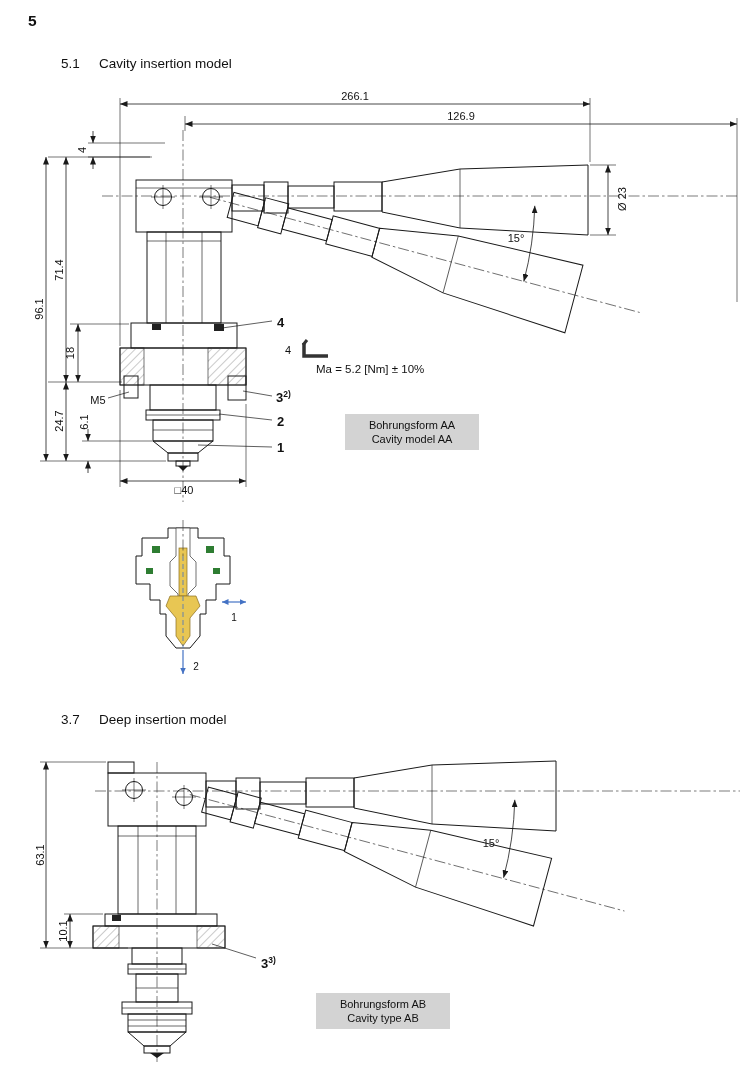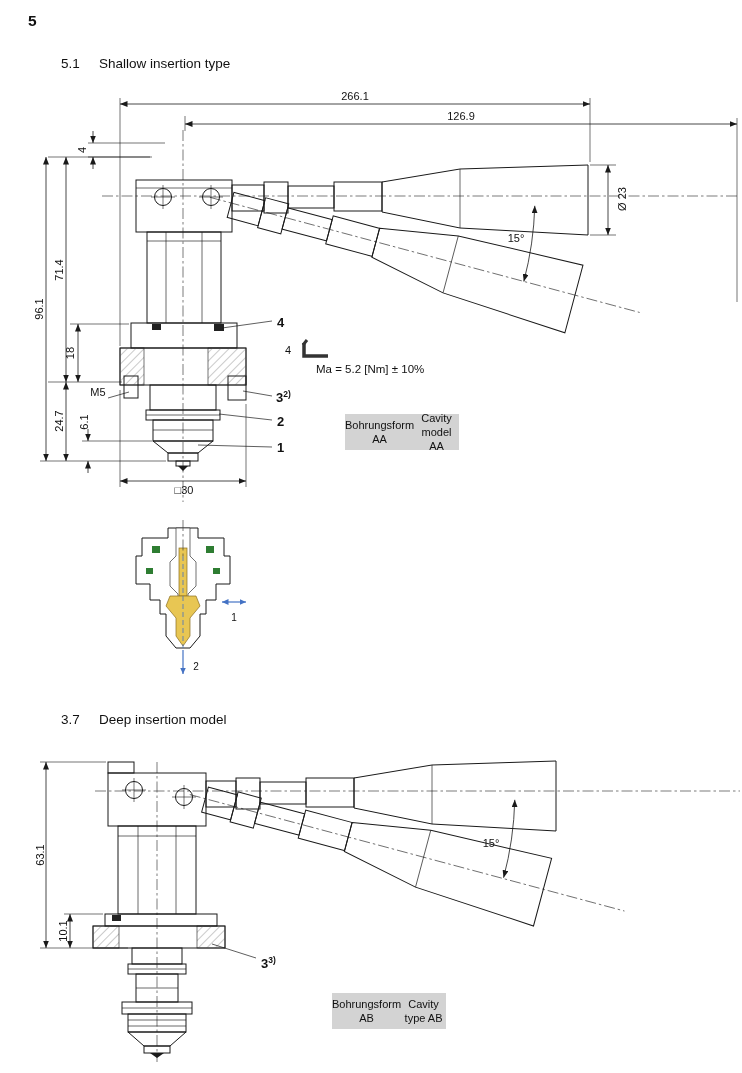--- a/index.html
+++ b/index.html
@@ -8,21 +8,21 @@
   .abs{position:absolute;}
   .h1{font-size:15.5px;font-weight:bold;white-space:nowrap;}
   .h2{font-size:13.5px;white-space:nowrap;margin-left:33px;}
   .dim{font-size:11px;white-space:nowrap;}
   .small{font-size:10px;}
   .dim-h{transform:translate(-50%,-50%);}
   .dim-v{transform:translate(-50%,-50%) rotate(-90deg);}
   .co{font-size:13px;font-weight:bold;white-space:nowrap;transform:translate(0,-50%);}
   .co sup{font-size:8.5px;font-weight:bold;}
   .note{font-size:11.5px;white-space:nowrap;transform:translate(0,-50%);padding-left:20px;}
-  .cavity-box{background:#d3d3d3;width:114px;height:36px;display:flex;flex-direction:row;
+  .cavity-box{background:#d3d3d3;width:134px;height:36px;display:flex;flex-direction:column;
       align-items:center;justify-content:center;font-size:11px;line-height:1.3;text-align:center;}
   svg .ln{stroke:#1a1a1a;stroke-width:1;fill:none;}
   svg .thin{stroke-width:0.65;}
   svg .dl{stroke:#1a1a1a;stroke-width:0.8;fill:none;}
   svg .xl{stroke:#1a1a1a;stroke-width:0.6;fill:none;}
   svg .cl{stroke:#444;stroke-width:0.7;fill:none;stroke-dasharray:11 3 2.5 3;}
   svg .ldr{stroke:#1a1a1a;stroke-width:0.7;fill:none;}
 </style>
 </head>
 <body>
@@ -236,32 +236,32 @@
       <line class="xl" x1="64" y1="914" x2="103" y2="914"></line>
       <line class="dl" x1="70" y1="914" x2="70" y2="948" marker-start="url(#ar)" marker-end="url(#ar)"></line>
 
       <path class="dl" d="M514.8,799.8 A335,335 0 0 1 503.6,877.7" marker-start="url(#ar)" marker-end="url(#ar)"></path>
     </g>
   </svg>
 
   <span class="abs h1" style="left:28px;top:12px">5</span>
 
   <span class="abs h2" style="left:28px;top:56px">5.1</span>
-  <span class="abs h2" style="left:66px;top:56px">Shallow insertion type</span>
+  <span class="abs h2" style="left:66px;top:56px">Cavity insertion model</span>
 
   <span class="abs dim dim-h" style="left:355px;top:96px">266.1</span>
   <span class="abs dim dim-h" style="left:461px;top:116px">126.9</span>
   <span class="abs dim dim-v" style="left:82px;top:150px">4</span>
   <span class="abs dim dim-v" style="left:59px;top:270px">71.4</span>
   <span class="abs dim dim-v" style="left:39px;top:309px">96.1</span>
   <span class="abs dim dim-v" style="left:70px;top:353px">18</span>
   <span class="abs dim dim-v" style="left:59px;top:421px">24.7</span>
   <span class="abs dim dim-v" style="left:84px;top:422px">6.1</span>
-  <span class="abs dim dim-h" style="left:98px;top:392px">M5</span>
-  <span class="abs dim dim-h" style="left:184px;top:490px">□30</span>
+  <span class="abs dim dim-h" style="left:98px;top:400px">M5</span>
+  <span class="abs dim dim-h" style="left:184px;top:490px">□40</span>
   <span class="abs dim dim-v" style="left:622px;top:199px">Ø 23</span>
   <span class="abs dim dim-h" style="left:516px;top:238px">15°</span>
 
   <span class="abs co" style="left:277px;top:322px">4</span>
   <span class="abs co" style="left:276px;top:397px"><span>3</span><sup>2)</sup></span>
   <span class="abs co" style="left:277px;top:421px">2</span>
   <span class="abs co" style="left:277px;top:447px">1</span>
 
   <span class="abs dim" style="left:285px;top:344px">4</span>
   <span class="abs note" style="left:296px;top:369px">Ma = 5.2 [Nm] ± 10%</span>
@@ -275,18 +275,18 @@
   <span class="abs dim small dim-h" style="left:196px;top:666px">2</span>
 
   <span class="abs h2" style="left:28px;top:712px">3.7</span>
   <span class="abs h2" style="left:66px;top:712px">Deep insertion model</span>
 
   <span class="abs dim dim-v" style="left:40px;top:855px">63.1</span>
   <span class="abs dim dim-v" style="left:63px;top:931px">10.1</span>
   <span class="abs dim dim-h" style="left:491px;top:843px">15°</span>
   <span class="abs co" style="left:261px;top:963px"><span>3</span><sup>3)</sup></span>
 
-  <div class="abs cavity-box" style="left:332px;top:993px">
+  <div class="abs cavity-box" style="left:316px;top:993px">
     <span>Bohrungsform AB</span>
     <span>Cavity type AB</span>
   </div>
 
 </div>
 
 </body></html>

